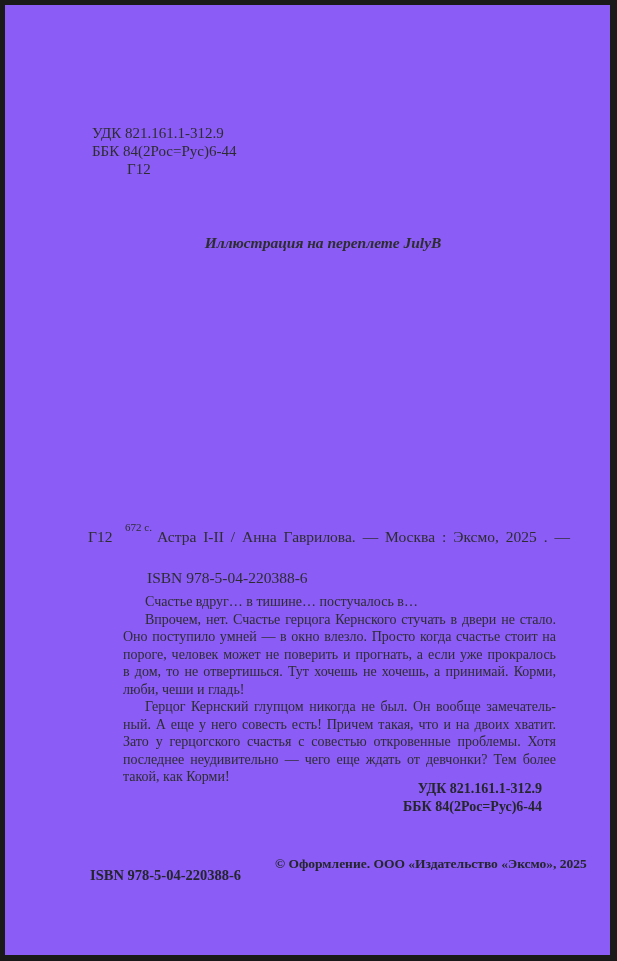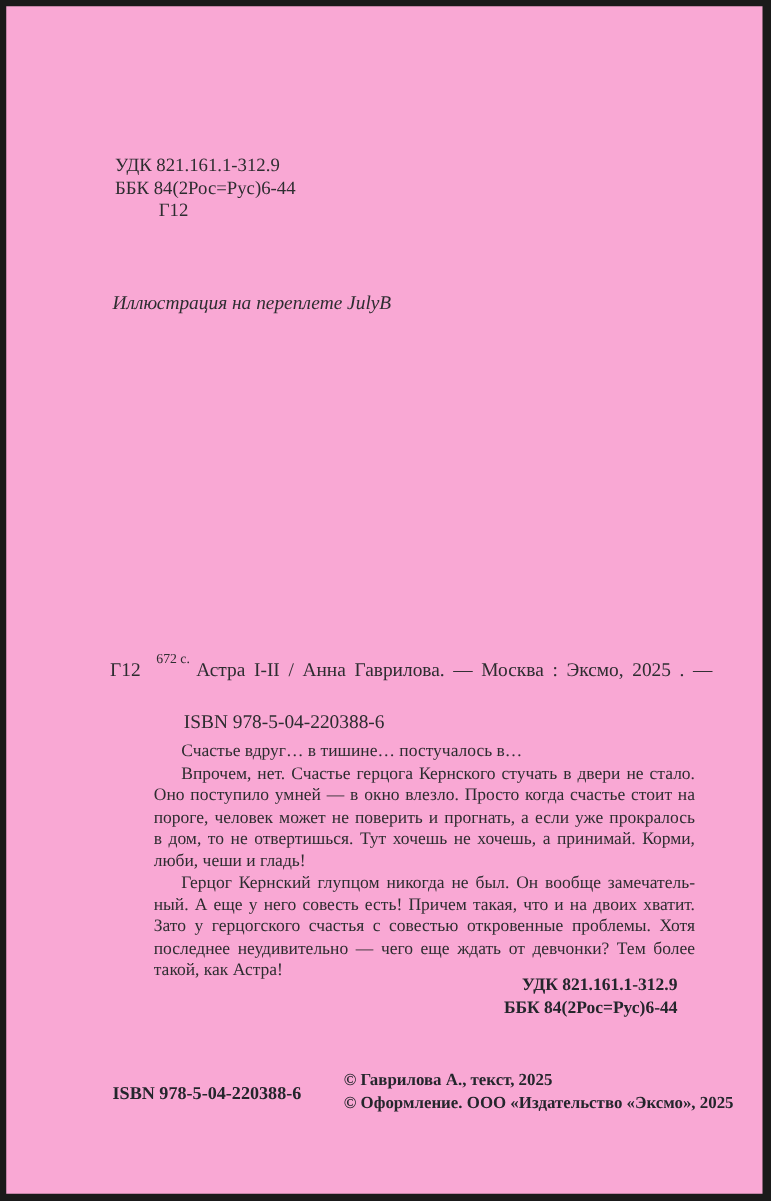--- a/index.html
+++ b/index.html
@@ -4,34 +4,34 @@
 <style>
   html, body {
     margin: 0; padding: 0;
     width: 617px; height: 961px;
     background: #1a1a1a;
     font-family: "Liberation Serif", "DejaVu Serif", serif;
   }
   .page {
     position: absolute;
     top: 5px; left: 5px; right: 7px; bottom: 6px;
-    background: #f9a8d4;
+    background: #8b5cf6;
     color: #2d2d30;
     overflow: hidden;
   }
   .abs { position: absolute; }
 
   
   .top-codes { left: 87px; top: 119px; font-size: 15px; line-height: 18px; }
   .top-codes .code-id { padding-left: 35px; }
 
   
   .credit {
     left: 85px; top: 229px; width: 466px;
-    text-align: left; font-style: italic; font-size: 15.5px;
+    text-align: center; font-style: italic; font-size: 15.5px; font-weight: bold;
   }
 
   
   .bib-author { left: 120px; top: 501px; font-weight: bold; font-size: 16px; color: #232529; }
   .bib-entry { left: 83px; top: 523px; width: 468px; font-size: 15.5px; }
   .bib-entry .entry-code { position: absolute; left: 0; top: 0; }
   .bib-entry .entry-text {
     margin-left: 69px; width: 413px;
     text-align: justify; text-align-last: justify;
   }
@@ -82,28 +82,27 @@
       <div class="ann-line indent">Счастье вдруг… в тишине… постучалось в…</div>
       <div class="ann-line indent just">Впрочем, нет. Счастье герцога Кернского стучать в двери не стало.</div>
       <div class="ann-line just">Оно поступило умней — в окно влезло. Просто когда счастье стоит на</div>
       <div class="ann-line just">пороге, человек может не поверить и прогнать, а если уже прокралось</div>
       <div class="ann-line just">в дом, то не отвертишься. Тут хочешь не хочешь, а принимай. Корми,</div>
       <div class="ann-line">люби, чеши и гладь!</div>
       <div class="ann-line indent just">Герцог Кернский глупцом никогда не был. Он вообще замечатель-</div>
       <div class="ann-line just">ный. А еще у него совесть есть! Причем такая, что и на двоих хватит.</div>
       <div class="ann-line just">Зато у герцогского счастья с совестью откровенные проблемы. Хотя</div>
       <div class="ann-line just">последнее неудивительно — чего еще ждать от девчонки? Тем более</div>
-      <div class="ann-line">такой, как Астра!</div>
+      <div class="ann-line">такой, как Корми!</div>
     </div>
 
   <div class="abs bottom-codes">
     <div>УДК 821.161.1-312.9</div>
     <div>ББК 84(2Рос=Рус)6-44</div>
   </div>
 
   <div class="abs footer-isbn">ISBN 978-5-04-220388-6</div>
 
   <div class="abs footer-copy">
-    <div>© Гаврилова А., текст, 2025</div>
     <div>© Оформление. ООО «Издательство «Эксмо», 2025</div>
   </div>
 
 </div>
 
 </body></html>

